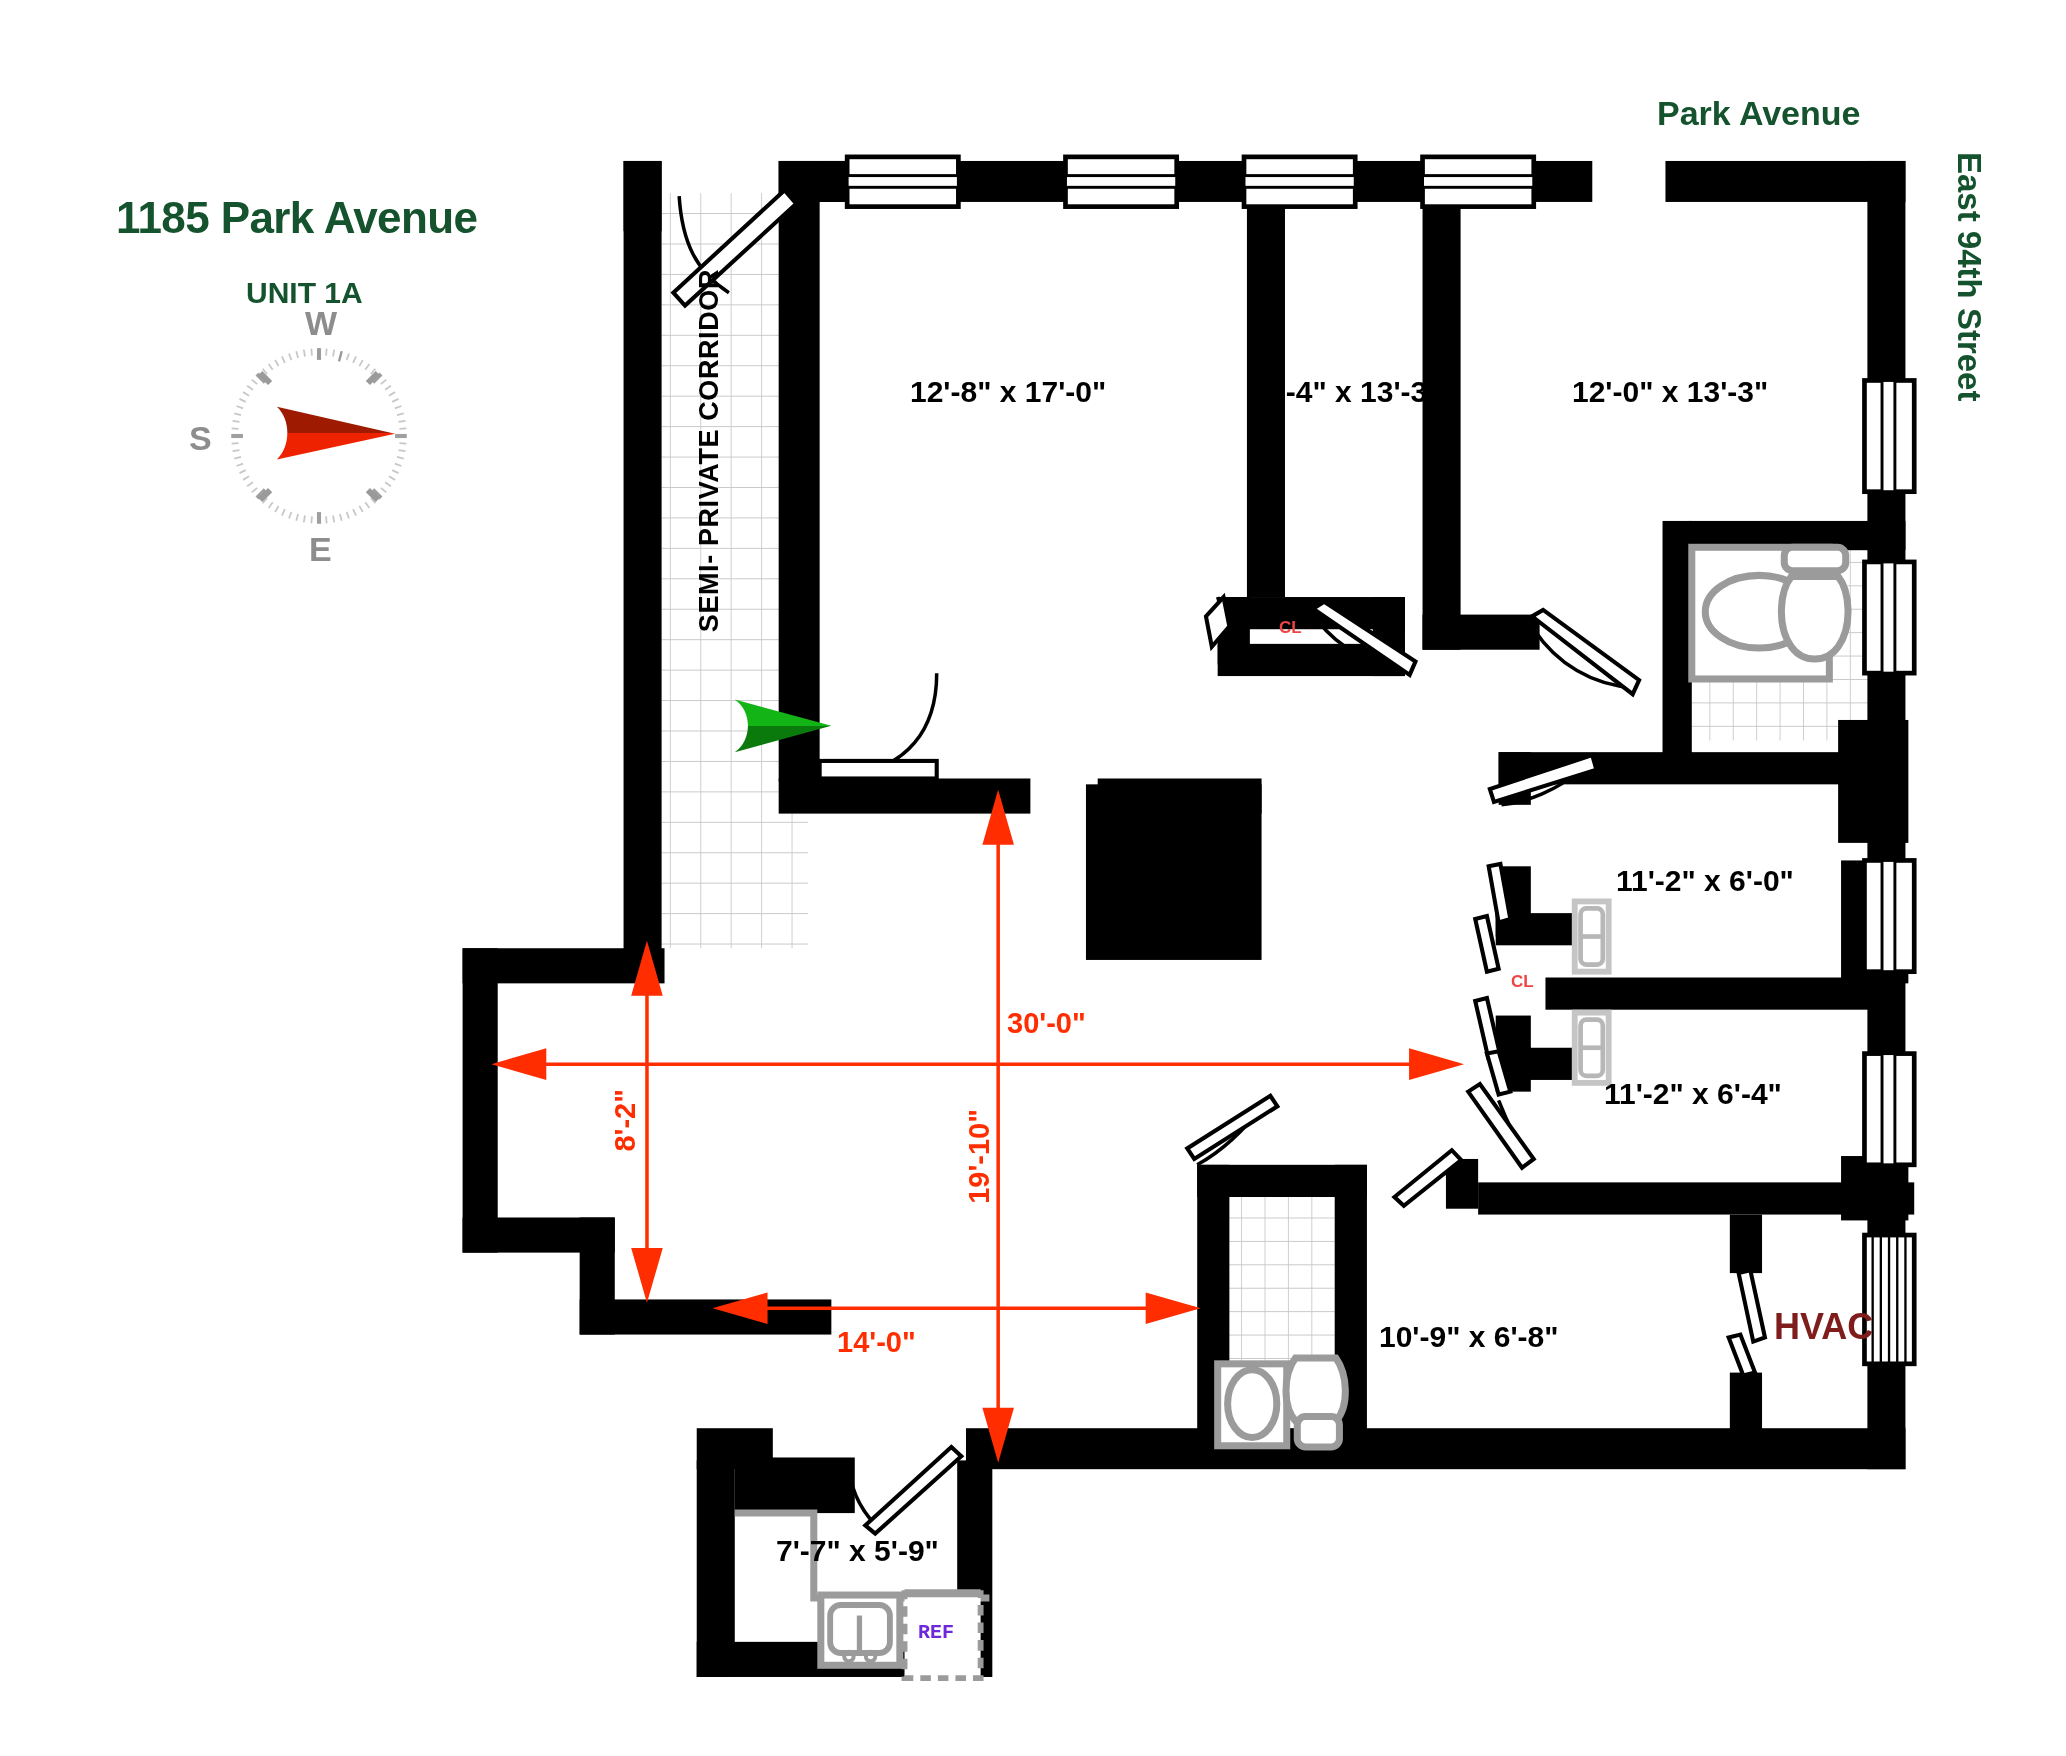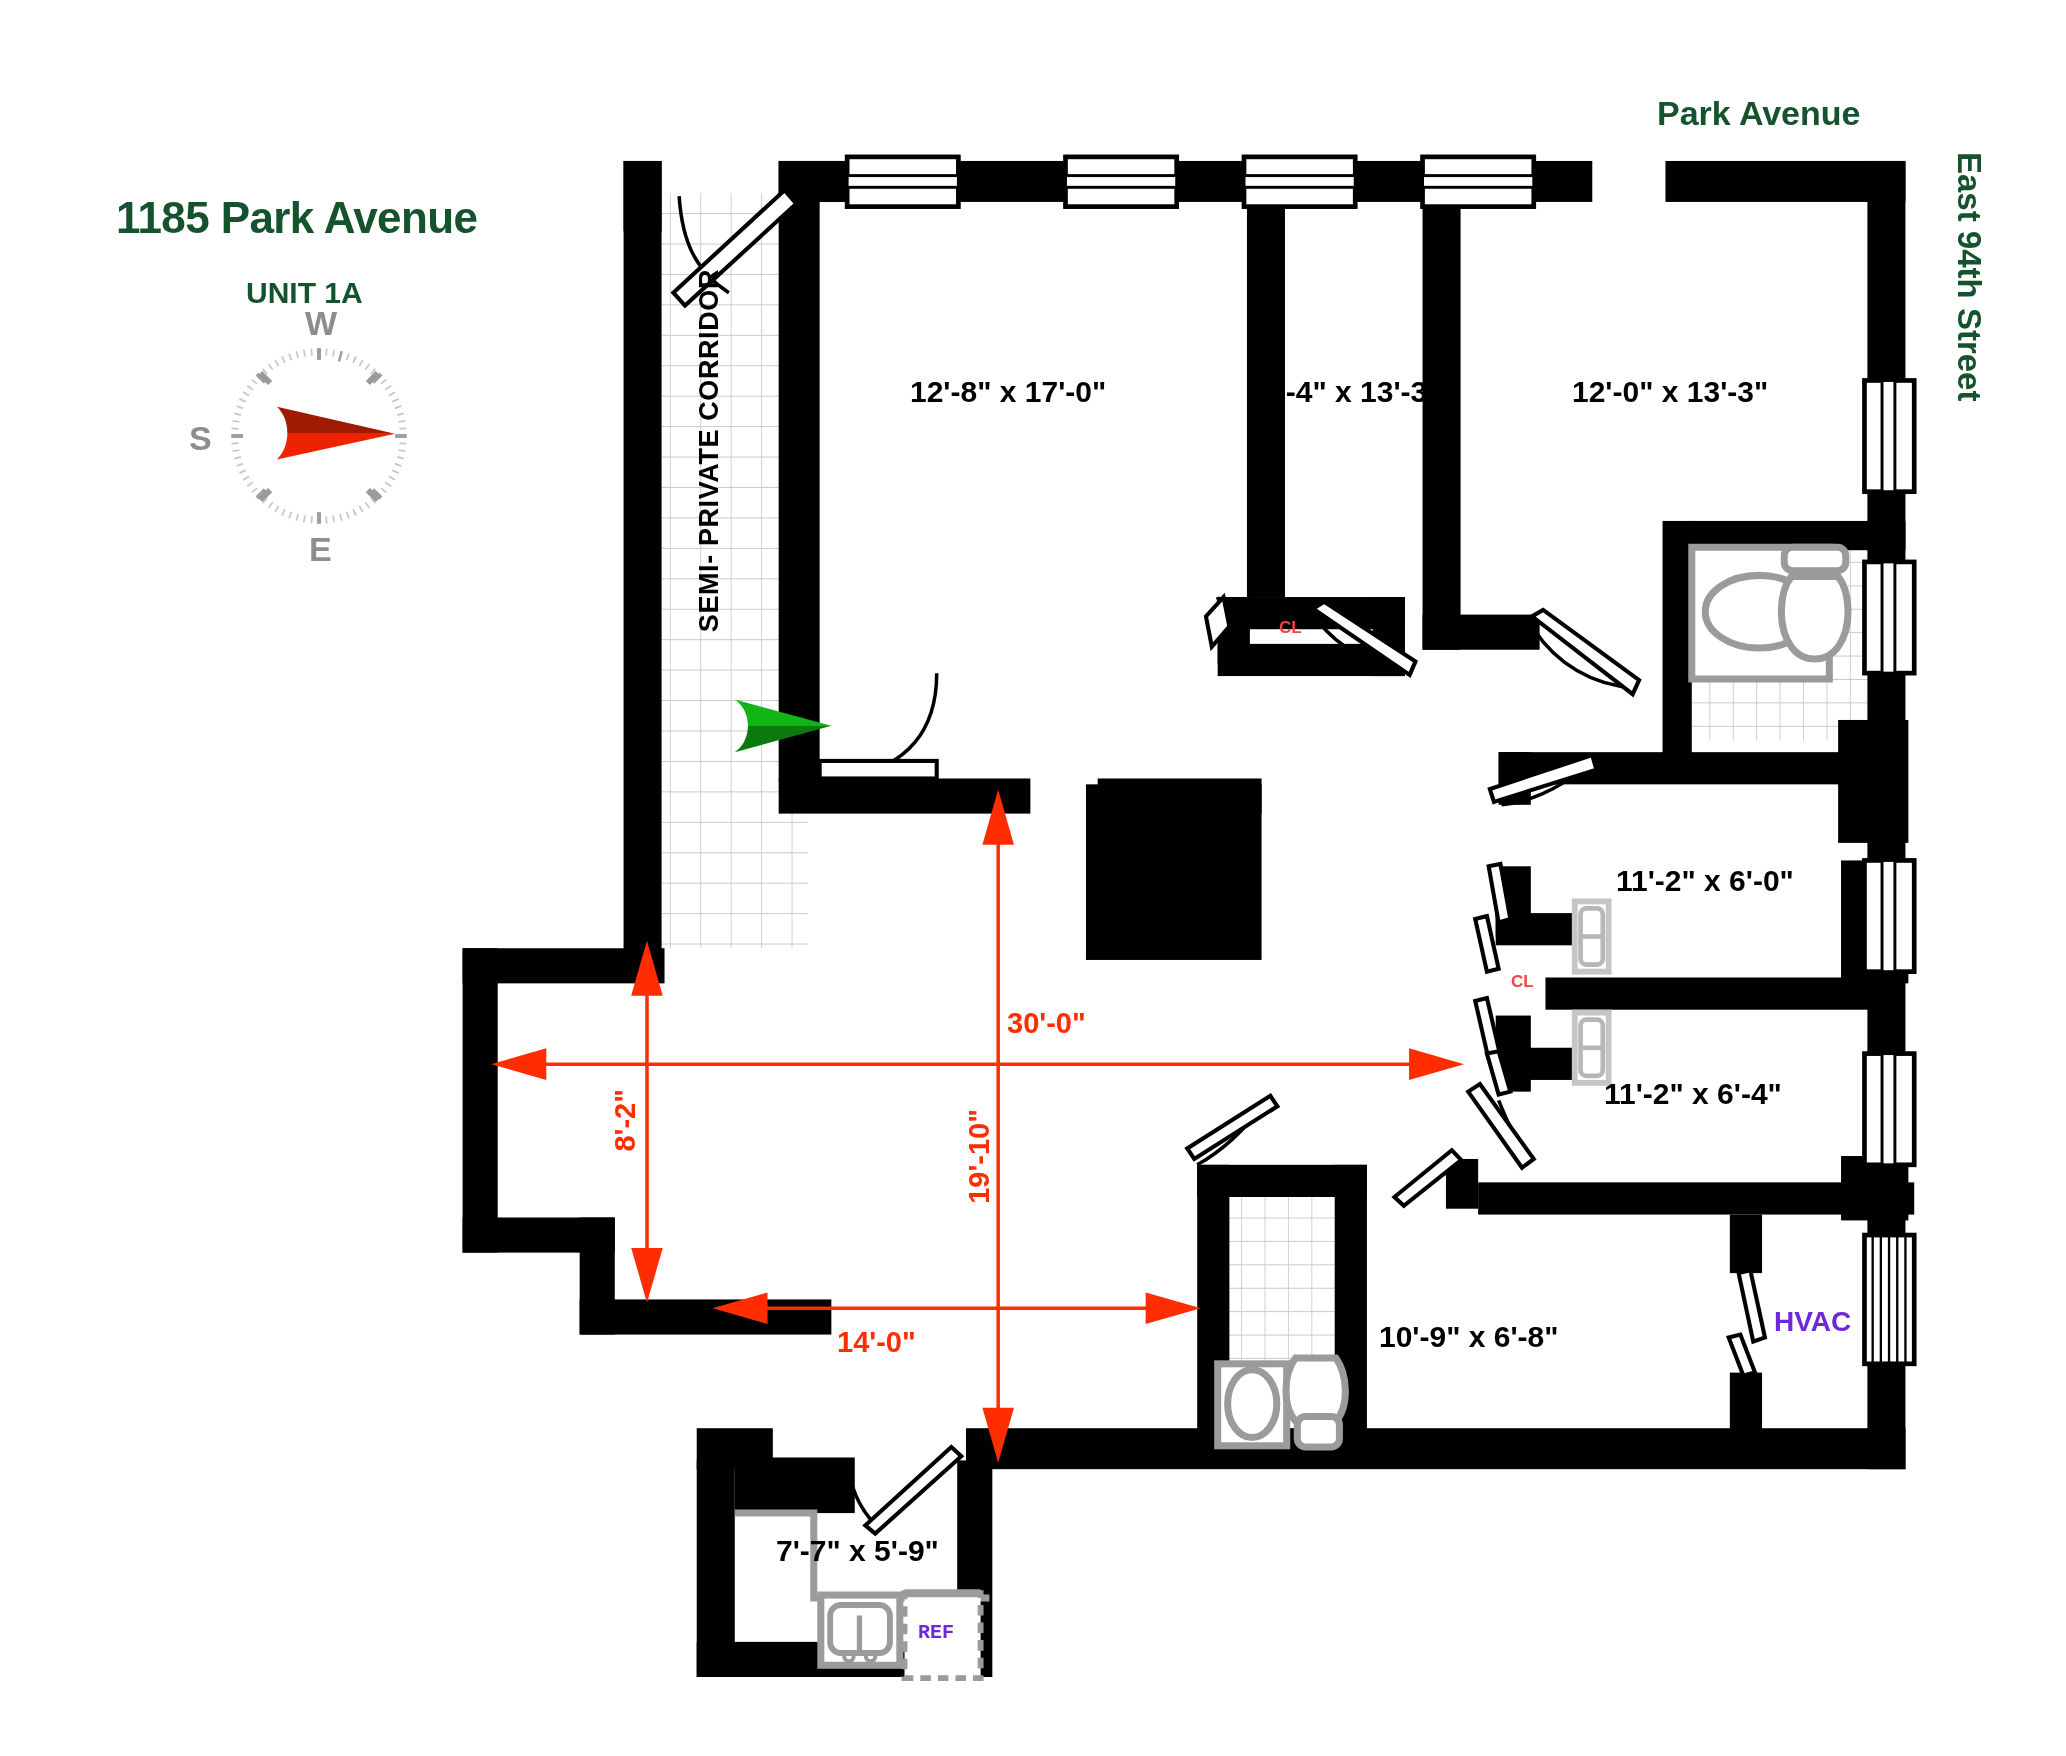--- a/index.html
+++ b/index.html
@@ -25,22 +25,22 @@
 
   .dim-room{
     position:absolute;font-weight:bold;color:#000;white-space:nowrap;
     font-size:30px;font-family:"Liberation Sans", sans-serif;
   }
   .cl-lbl{
     position:absolute;font-weight:bold;color:#ef4444;white-space:nowrap;
     font-size:17px;
   }
   .hvac-lbl{
-    position:absolute;font-weight:bold;color:#6d28d9;white-space:nowrap;
-    font-size:28px;
+    position:absolute;font-weight:bold;color:#7f1d1d;white-space:nowrap;
+    font-size:36px;
   }
   .ref-lbl{
     position:absolute;font-weight:bold;color:#6d28d9;white-space:nowrap;
     font-size:20px;
     font-family:Liberation Mono, monospace;
   }
   #corridor-lbl{
     position:absolute;left:694px;top:269px;font-size:27px;font-weight:bold;color:#000;
     writing-mode:vertical-rl;text-orientation:mixed;transform:rotate(180deg);
     letter-spacing:0.6px;white-space:nowrap;

